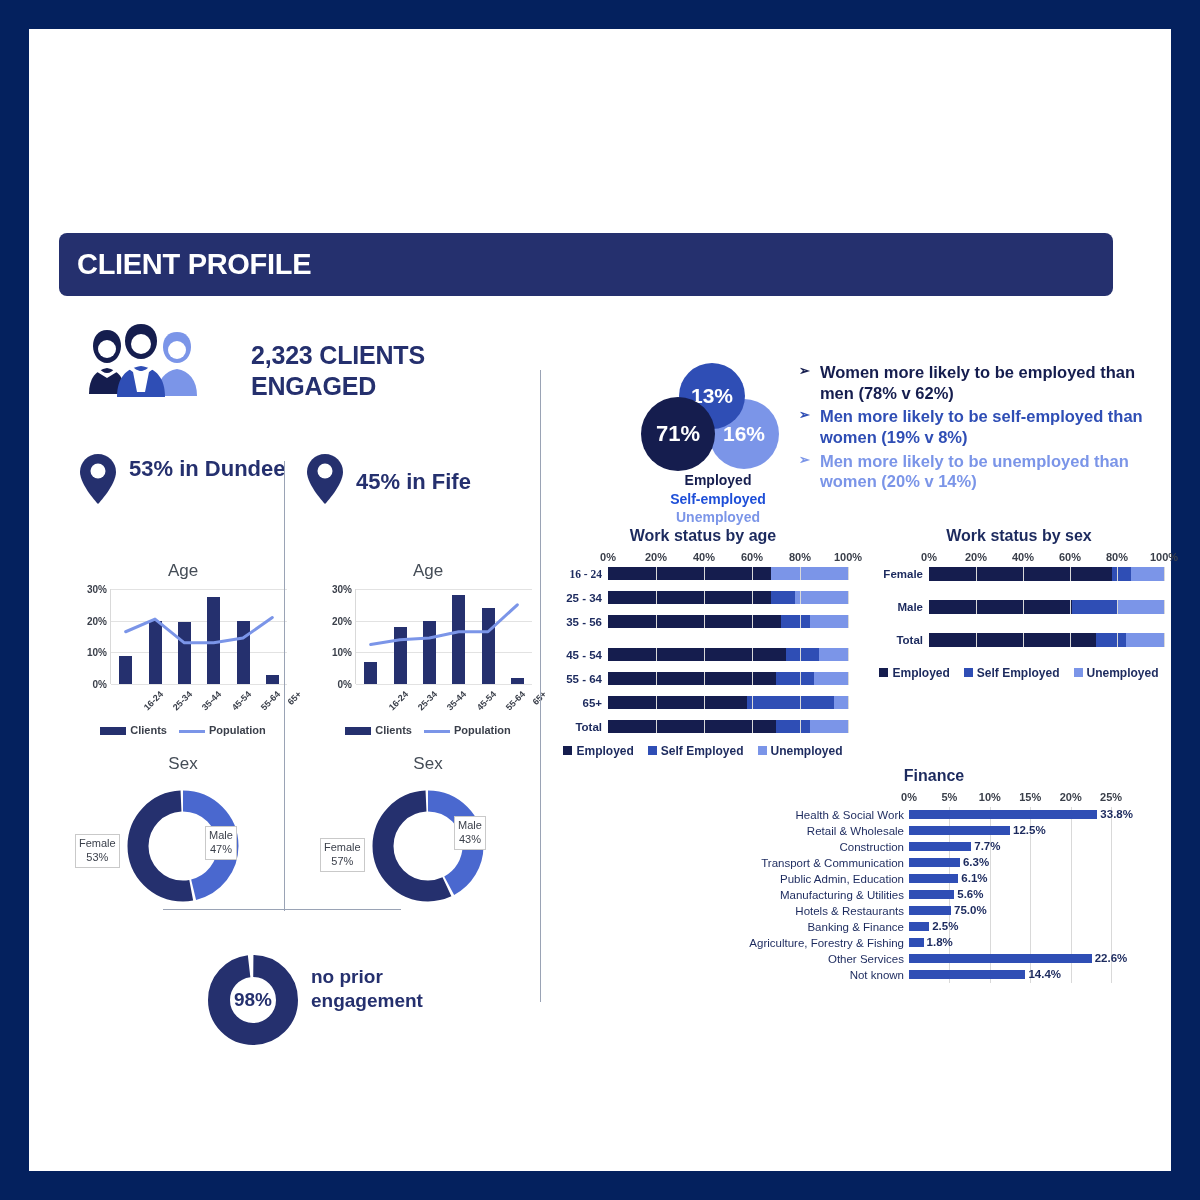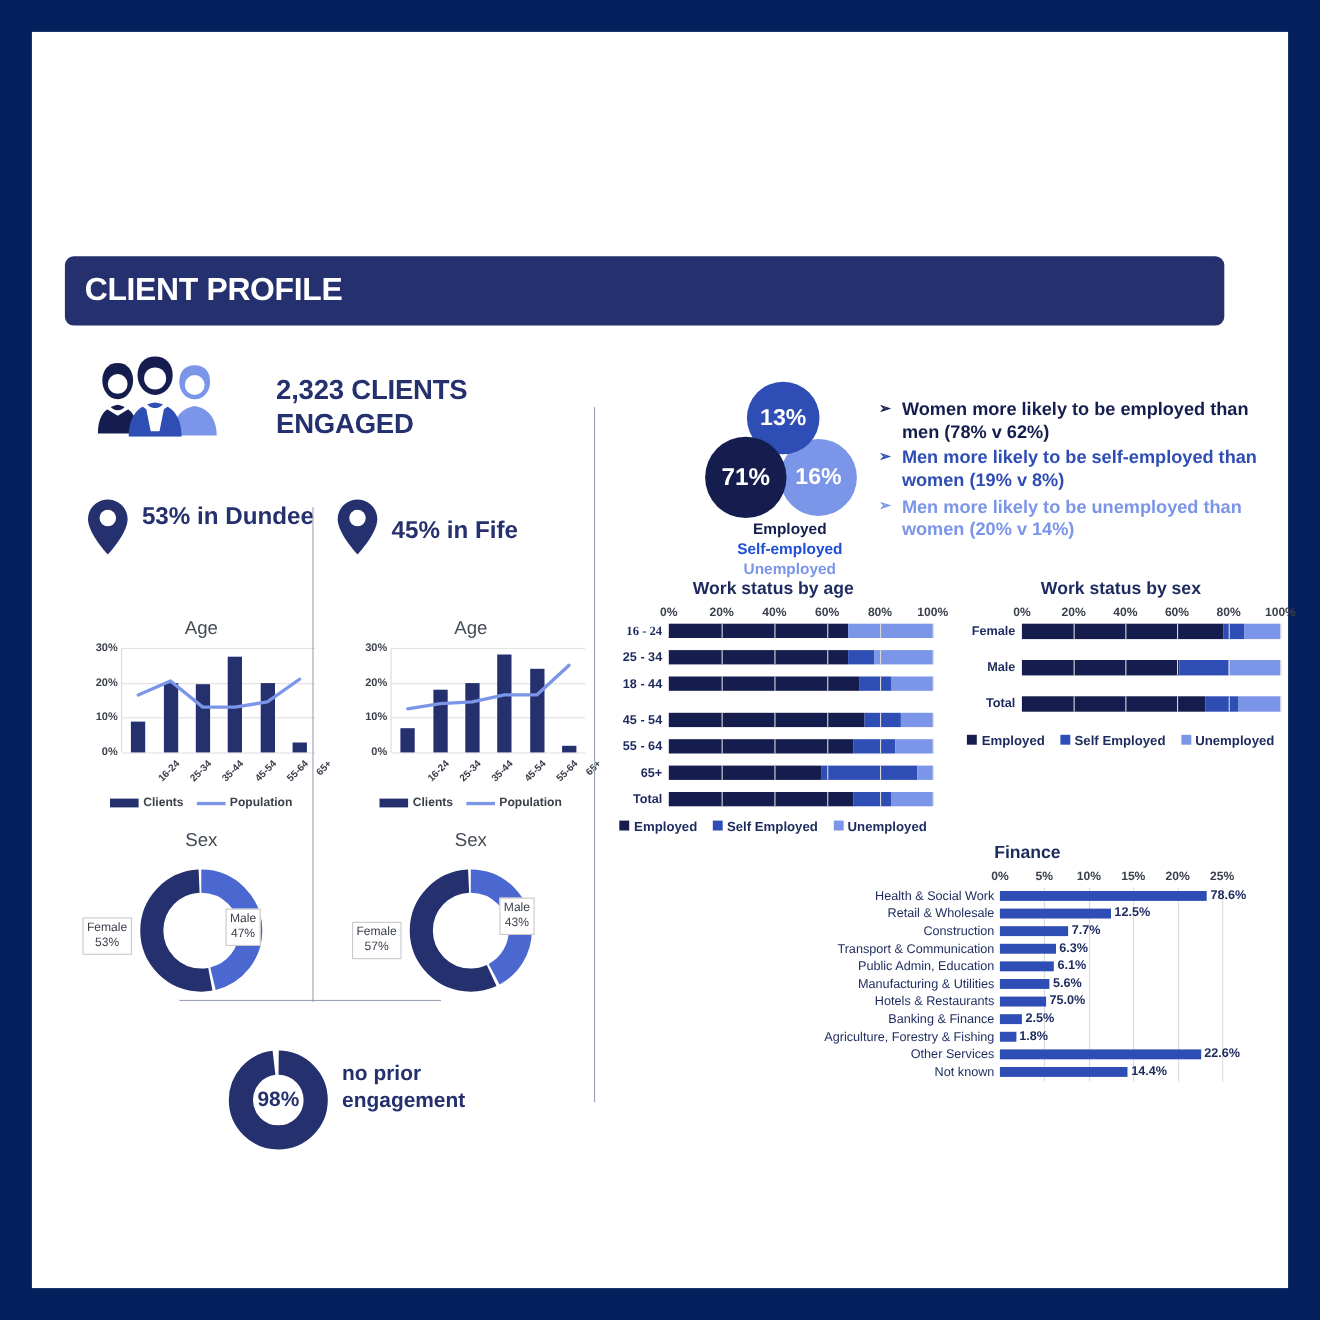--- a/index.html
+++ b/index.html
@@ -94,21 +94,21 @@
   .prior-donut { position:absolute; left:178px; top:925px; width:92px; height:92px; }
   .prior-text {
     position:absolute; left:282px; top:936px; width:170px;
     color:#25306e; font-size:19px; font-weight:bold; line-height:1.25;
   }
 
   
   .bubbles { position:absolute; left:612px; top:318px; width:150px; height:120px; }
   .bubble { position:absolute; border-radius:50%; display:flex; align-items:center; justify-content:center;
             color:#fff; font-weight:bold; }
-  .b-top { left:38px; top:0;  width:66px; height:66px; background:#2f4eb5; font-size:21px; z-index:2;}
+  .b-top { left:38px; top:16px;  width:66px; height:66px; background:#2f4eb5; font-size:21px; z-index:2;}
   .b-left{ left:0;  top:50px; width:74px; height:74px; background:#151d4e; font-size:22px; z-index:3;}
   .b-right{left:68px;top:52px; width:70px; height:70px; background:#7b95e8; font-size:21px; z-index:1;}
   .bub-legend {
     position:absolute; left:600px; top:442px; width:178px; text-align:center;
     font-size:14px; font-weight:bold; line-height:1.33;
   }
   .bl-1 { color:#151d4e; }
   .bl-2 { color:#1d4ed8; }
   .bl-3 { color:#7b95e8; }
 
@@ -366,21 +366,21 @@
             <div style="width: 10%; background: rgb(47, 78, 181);"></div>
             <div style="width: 22%; background: rgb(123, 149, 232);"></div>
             <div class="sb-grid" style="left: 20%;"></div>
             <div class="sb-grid" style="left: 40%;"></div>
             <div class="sb-grid" style="left: 60%;"></div>
             <div class="sb-grid" style="left: 80%;"></div>
             <div class="sb-grid" style="left: 100%;"></div>
           </div>
         </div>
         <div class="sb-row" style="height: 13px; margin-bottom: 11px;">
-          <div class="sb-cat" style="flex-basis: 50px;">18 - 44</div>
+          <div class="sb-cat" style="flex-basis: 50px;">35 - 56</div>
           <div class="sb-track" style="height: 13px;">
             <div style="width: 72%; background: rgb(21, 29, 78);"></div>
             <div style="width: 12%; background: rgb(47, 78, 181);"></div>
             <div style="width: 16%; background: rgb(123, 149, 232);"></div>
             <div class="sb-grid" style="left: 20%;"></div>
             <div class="sb-grid" style="left: 40%;"></div>
             <div class="sb-grid" style="left: 60%;"></div>
             <div class="sb-grid" style="left: 80%;"></div>
             <div class="sb-grid" style="left: 100%;"></div>
           </div>
@@ -516,21 +516,21 @@
     <div id="ind-rows">
         <div class="ind-row">
           <div class="ind-cat">Health &amp; Social Work</div>
           <div class="ind-track">
             <div class="ind-grid" style="left: 17.2%;"></div>
             <div class="ind-grid" style="left: 34.4%;"></div>
             <div class="ind-grid" style="left: 51.6%;"></div>
             <div class="ind-grid" style="left: 68.8%;"></div>
             <div class="ind-grid" style="left: 86%;"></div>
             <div class="ind-bar" style="width: 80.152%; background: rgb(47, 78, 181);"></div>
-            <div class="ind-val" style="left: calc(80.152% + 3px);">78.6%</div>
+            <div class="ind-val" style="left: calc(80.152% + 3px);">33.8%</div>
           </div>
         </div>
         <div class="ind-row">
           <div class="ind-cat">Retail &amp; Wholesale</div>
           <div class="ind-track">
             <div class="ind-grid" style="left: 17.2%;"></div>
             <div class="ind-grid" style="left: 34.4%;"></div>
             <div class="ind-grid" style="left: 51.6%;"></div>
             <div class="ind-grid" style="left: 68.8%;"></div>
             <div class="ind-grid" style="left: 86%;"></div>

